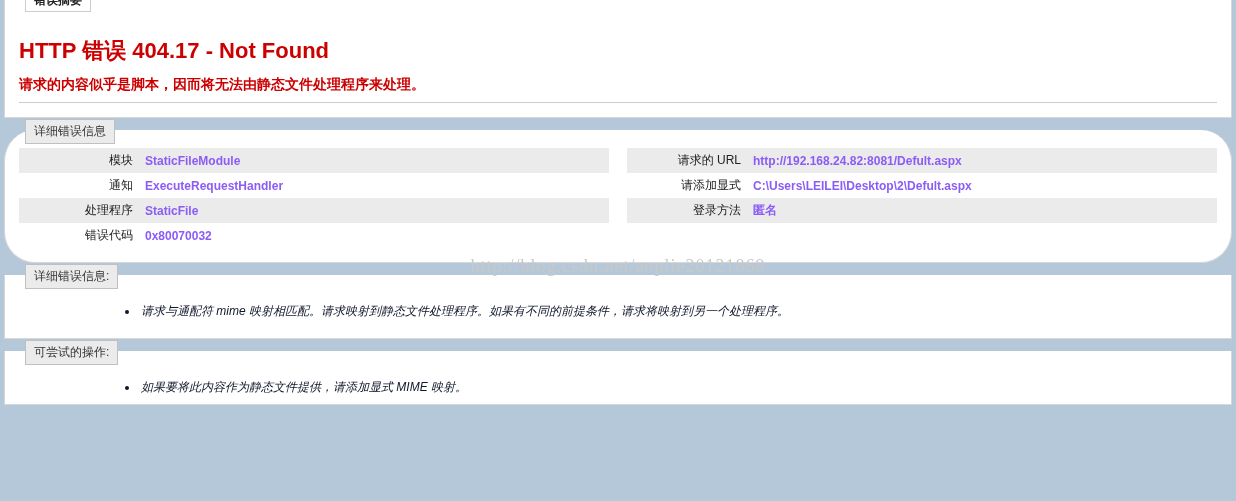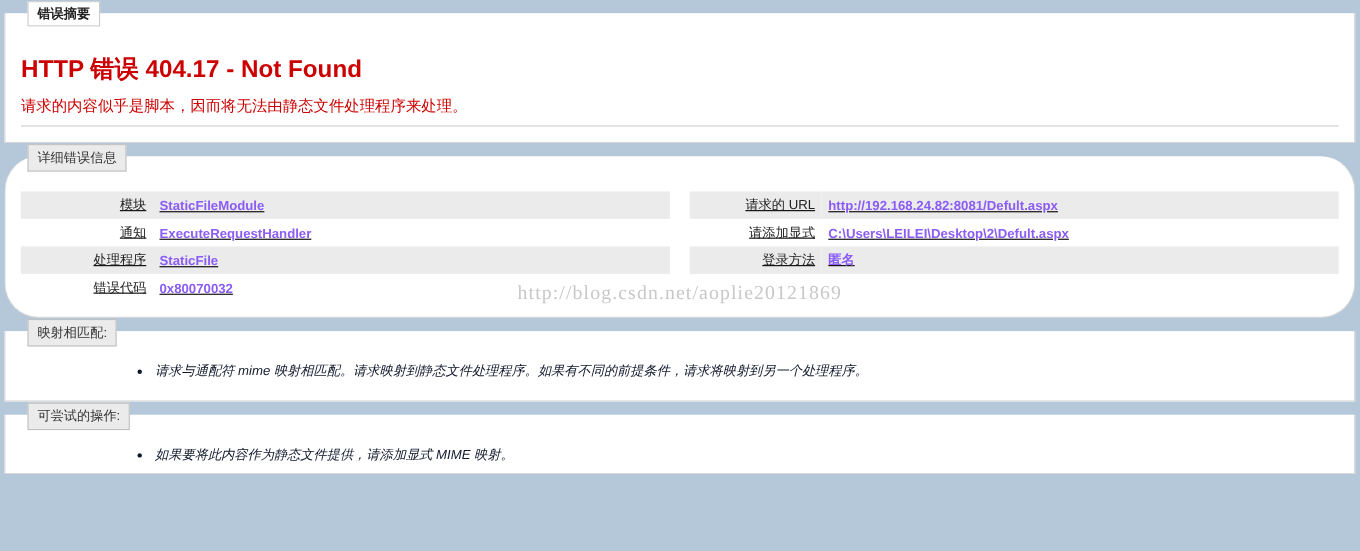--- a/index.html
+++ b/index.html
@@ -13,21 +13,21 @@
     width: 1236px;
   }
   .section {
     background: #fff;
     border: 1px solid #d7d7d7;
     border-top: none;
     margin: 0 4px 12px 4px;
     position: relative;
     padding: 18px 14px 14px 14px;
   }
-  .section.first { margin-top: 12px; }
+  .section.first { margin-top: 0; }
   .legend {
     position: absolute;
     top: -11px;
     left: 20px;
     background: #fff;
     border: 1px solid #ccc;
     padding: 2px 8px;
     font-size: 12px;
     font-weight: bold;
     color: #222;
@@ -42,32 +42,31 @@
   .err-title {
     color: #c00;
     font-size: 22px;
     font-weight: bold;
     margin: 6px 0 10px 0;
     font-family: Tahoma, Arial, sans-serif;
   }
   .err-sub {
     color: #c00;
     font-size: 14px;
-    font-weight: normal;
+    font-weight: bold;
     font-family: SimSun, "宋体", Tahoma, sans-serif;
   }
   .divider {
     border-top: 1px solid #ccc;
     margin: 8px 0 0 0;
   }
   .detail-grid {
     display: flex;
     gap: 18px;
     margin-top: 10px;
-    text-decoration: underline;
   }
   .detail-col { flex: 1; }
   table.detail { width: 100%; border-collapse: collapse; }
   table.detail tr:nth-child(odd) { background: #ebebeb; }
   table.detail th {
     width: 120px;
     text-align: right;
     padding: 4px 6px;
     font-weight: normal;
     font-family: SimSun, "宋体", Tahoma, sans-serif;
@@ -106,21 +105,21 @@
 
 <div class="watermark">http://blog.csdn.net/aoplie20121869</div>
 
 <div class="section first" style="padding-top:30px;">
   <div class="legend">错误摘要</div>
   <div class="err-title">HTTP 错误 404.17 - Not Found</div>
   <div class="err-sub">请求的内容似乎是脚本，因而将无法由静态文件处理程序来处理。</div>
   <div class="divider"></div>
 </div>
 
-<div class="section" style="padding-top:22px;border-radius:31px;">
+<div class="section" style="padding-top:8px;border-radius:31px;">
   <div class="legend sub">详细错误信息</div>
   <div class="detail-grid">
     <div class="detail-col">
       <table class="detail">
         <tbody>
             <tr>
               <th>模块</th>
               <td>StaticFileModule</td>
             </tr>
         <tr>
@@ -153,21 +152,21 @@
               <th>登录方法</th>
               <td>匿名</td>
             </tr>
       </tbody>
         </table>
     </div>
   </div>
 </div>
 
 <div class="section" style="padding-top:14px;">
-  <div class="legend sub">映射相匹配:</div>
+  <div class="legend sub">详细错误信息:</div>
   <ul class="bullets">
     <li>请求与通配符 mime 映射相匹配。请求映射到静态文件处理程序。如果有不同的前提条件，请求将映射到另一个处理程序。</li>
   </ul>
 </div>
 
 <div class="section" style="padding-top:14px; padding-bottom:4px; margin-bottom:0;">
   <div class="legend sub">可尝试的操作:</div>
   <ul class="bullets">
     <li>如果要将此内容作为静态文件提供，请添加显式 MIME 映射。</li>
   </ul>

